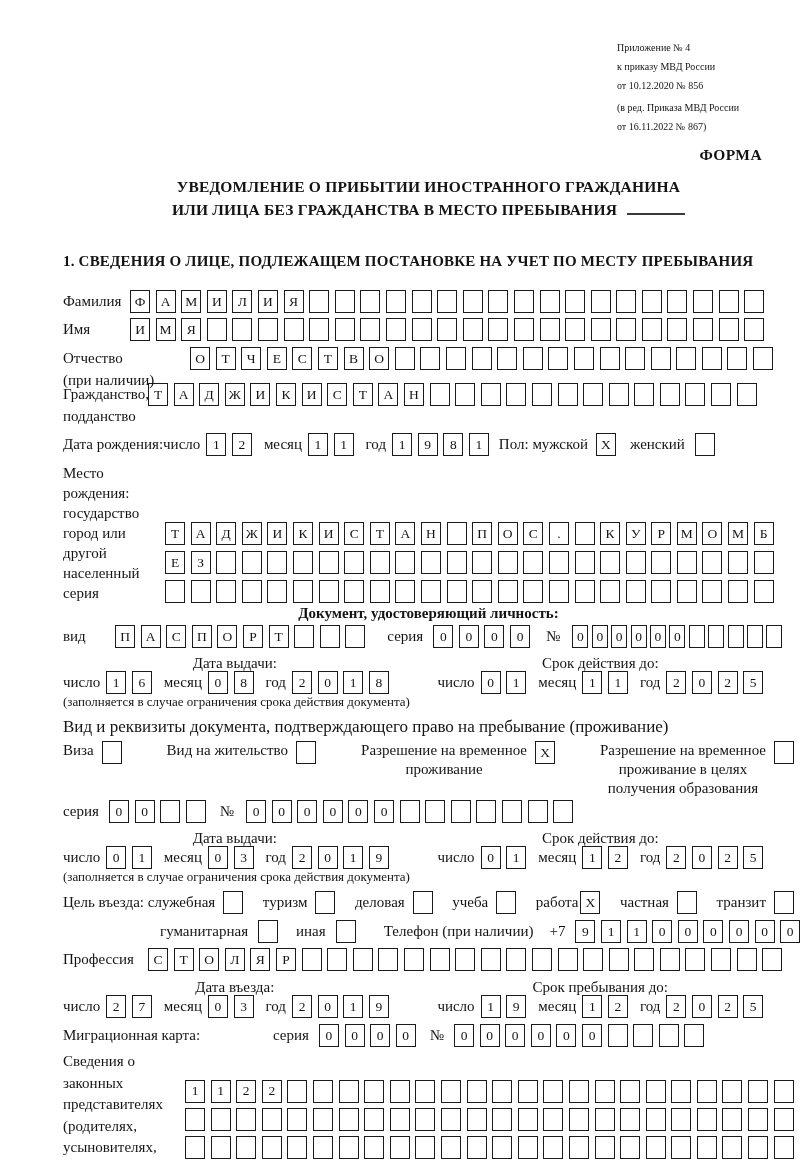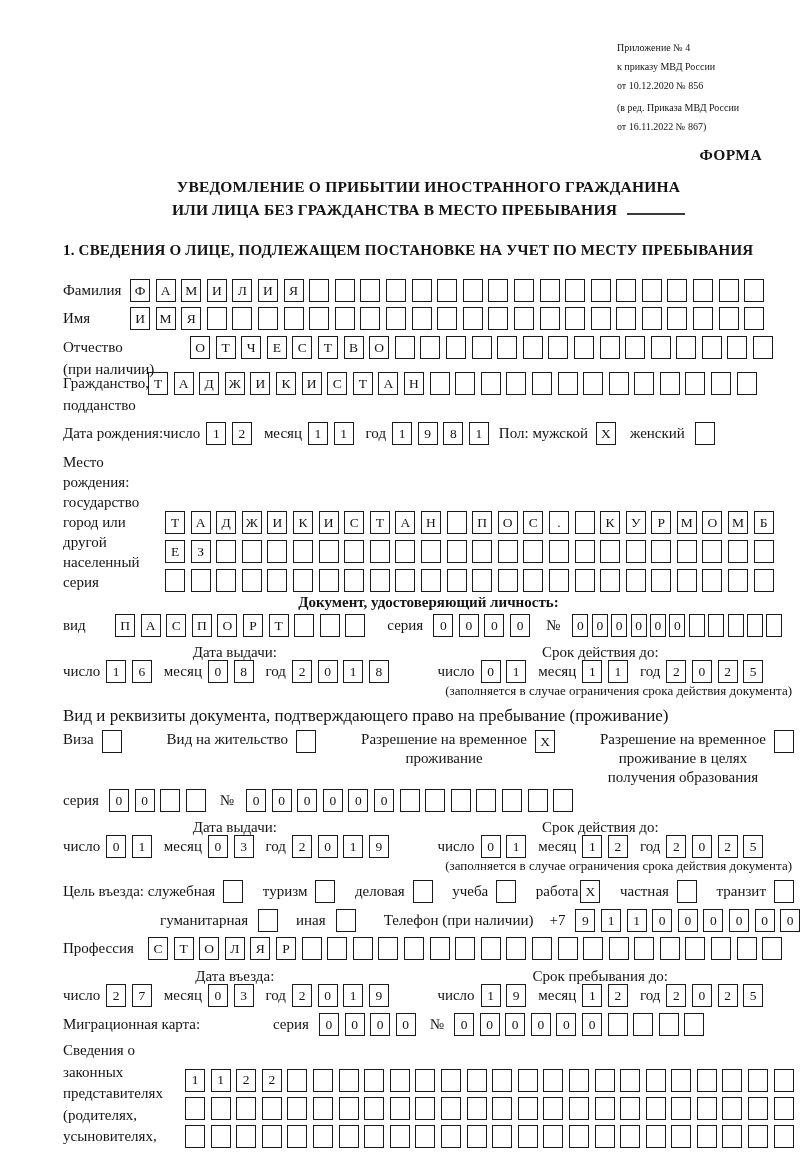--- a/index.html
+++ b/index.html
@@ -8,21 +8,21 @@
   .page{width:800px;height:1163px;padding:38px 6px 0 63px;position:relative;overflow:hidden;background:#fff}
 
   .hdr{margin-left:554px;font-size:10px;line-height:19px}
   .hdr div{white-space:nowrap}
   .hdr .rev{margin-top:3px}
   .forma{margin-top:10px;padding-right:32px;text-align:right;font-weight:bold;font-size:15.5px;letter-spacing:.4px;line-height:18px}
 
   .title{margin-top:12px;text-align:center;font-weight:bold;font-size:15.5px;line-height:22.5px;letter-spacing:.2px}
   .blankline{display:inline-block;width:58px;border-bottom:2px solid #3a3a3a;height:13px;margin-left:10px}
 
-  .sec{margin-top:21px;font-weight:bold;font-size:15px;letter-spacing:.2px;white-space:nowrap;line-height:17px}
+  .sec{margin-top:32px;font-weight:bold;font-size:15px;letter-spacing:.2px;white-space:nowrap;line-height:17px}
 
   .frow{display:flex;align-items:flex-end}
   .lbl{font-size:15px;line-height:23px;flex:none;position:relative}
   .lbl .sub{position:absolute;left:0;top:22px;white-space:nowrap}
 
   .bstrip{display:flex;gap:5.6px;flex:none}
   .box{flex:none;width:20px;height:23px;border:1.8px solid #1b1b1b;display:flex;align-items:center;justify-content:center;font-size:13.5px;line-height:1;background:#fff}
   .bstrip.sm{gap:3.4px}
   .bstrip.sm .box{width:16px}
 
@@ -32,21 +32,21 @@
   .dochead{margin-top:2px;text-align:center;font-weight:bold;font-size:15px;line-height:17px}
 
   .dlab{font-size:15px;line-height:23px;flex:none}
   .dgrp{display:flex;align-items:flex-start}
   .dgrp .dlab{margin-right:6px}
   .dgrp .dlab.ml{margin-left:12px}
   .dates{display:flex;width:100%}
   .dcol-l{width:47%}
   .dcol-r{width:53%}
   .dhead{font-size:15px;line-height:16px;text-align:center}
-  .note{font-size:13px;line-height:14px;text-align:right;padding-right:2px}
+  .note{font-size:13px;line-height:14px;padding-right:2px}
 
   .plain{font-size:17px;line-height:17px}
 
   .opts{display:flex;justify-content:space-between;width:100%}
   .opt{display:flex;align-items:flex-start}
   .opt .olbl{font-size:15px;line-height:19px;margin-right:8px}
   .opt .olbl.center{text-align:center}
 
   .purprow{display:flex;justify-content:space-between;width:100%;align-items:flex-start}
   .purp{display:flex;align-items:flex-start}

